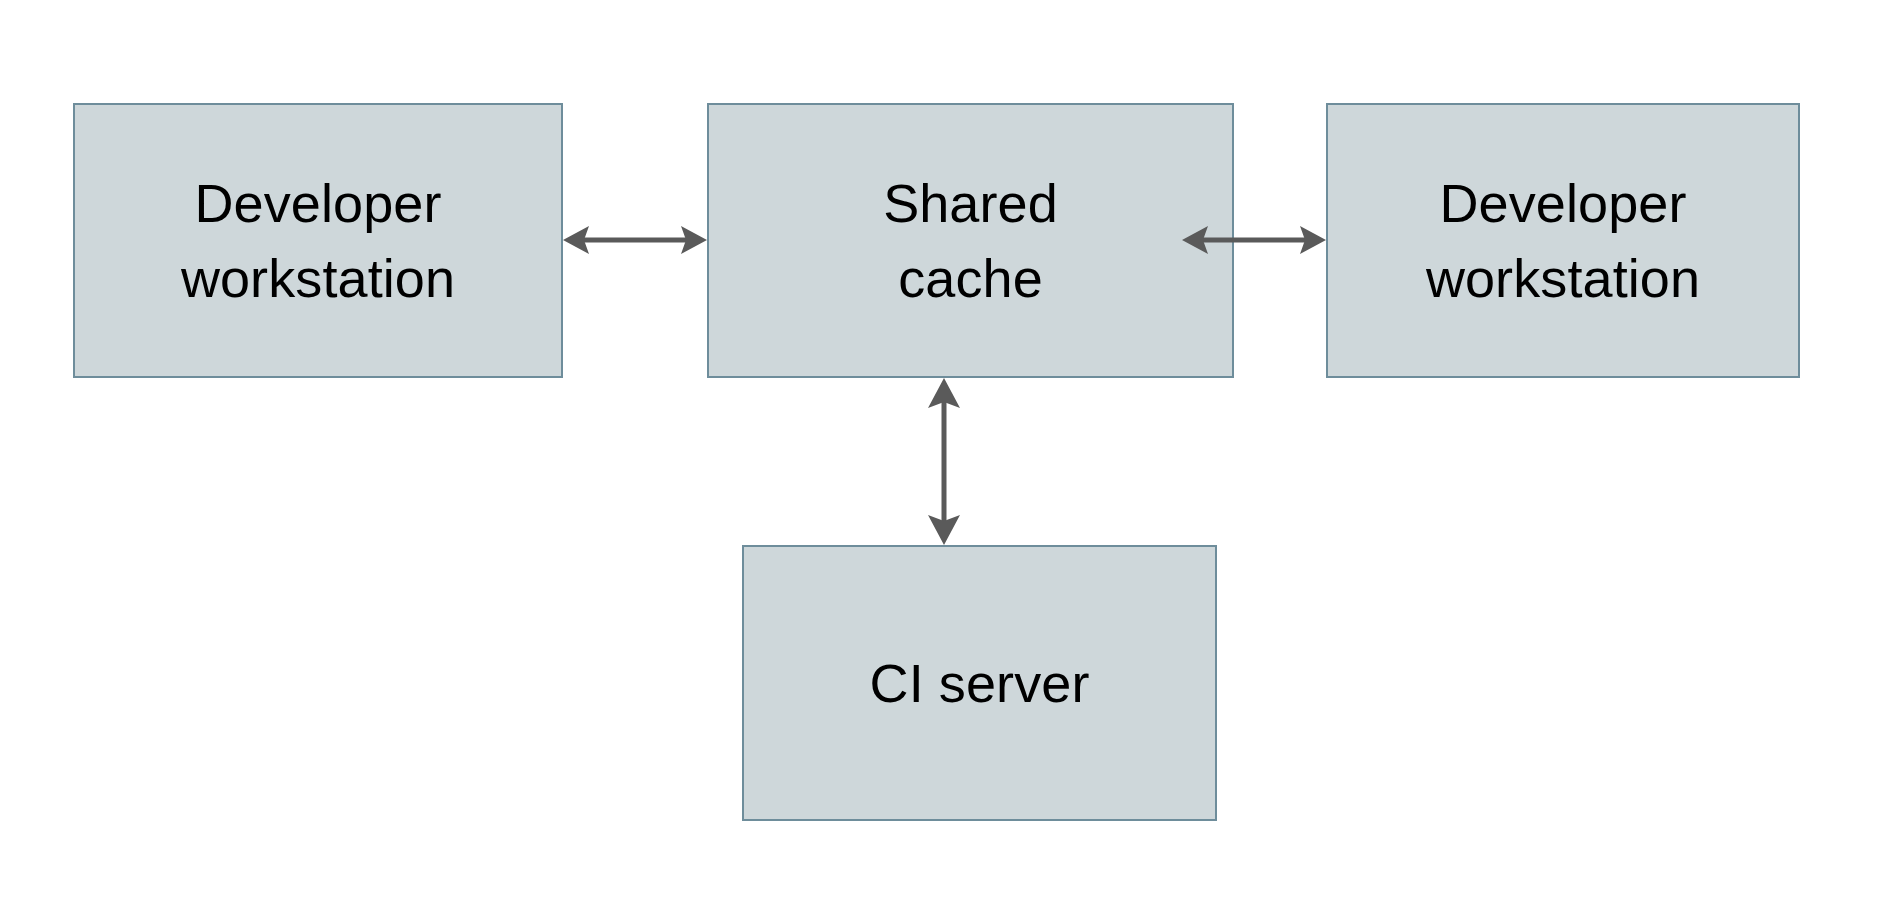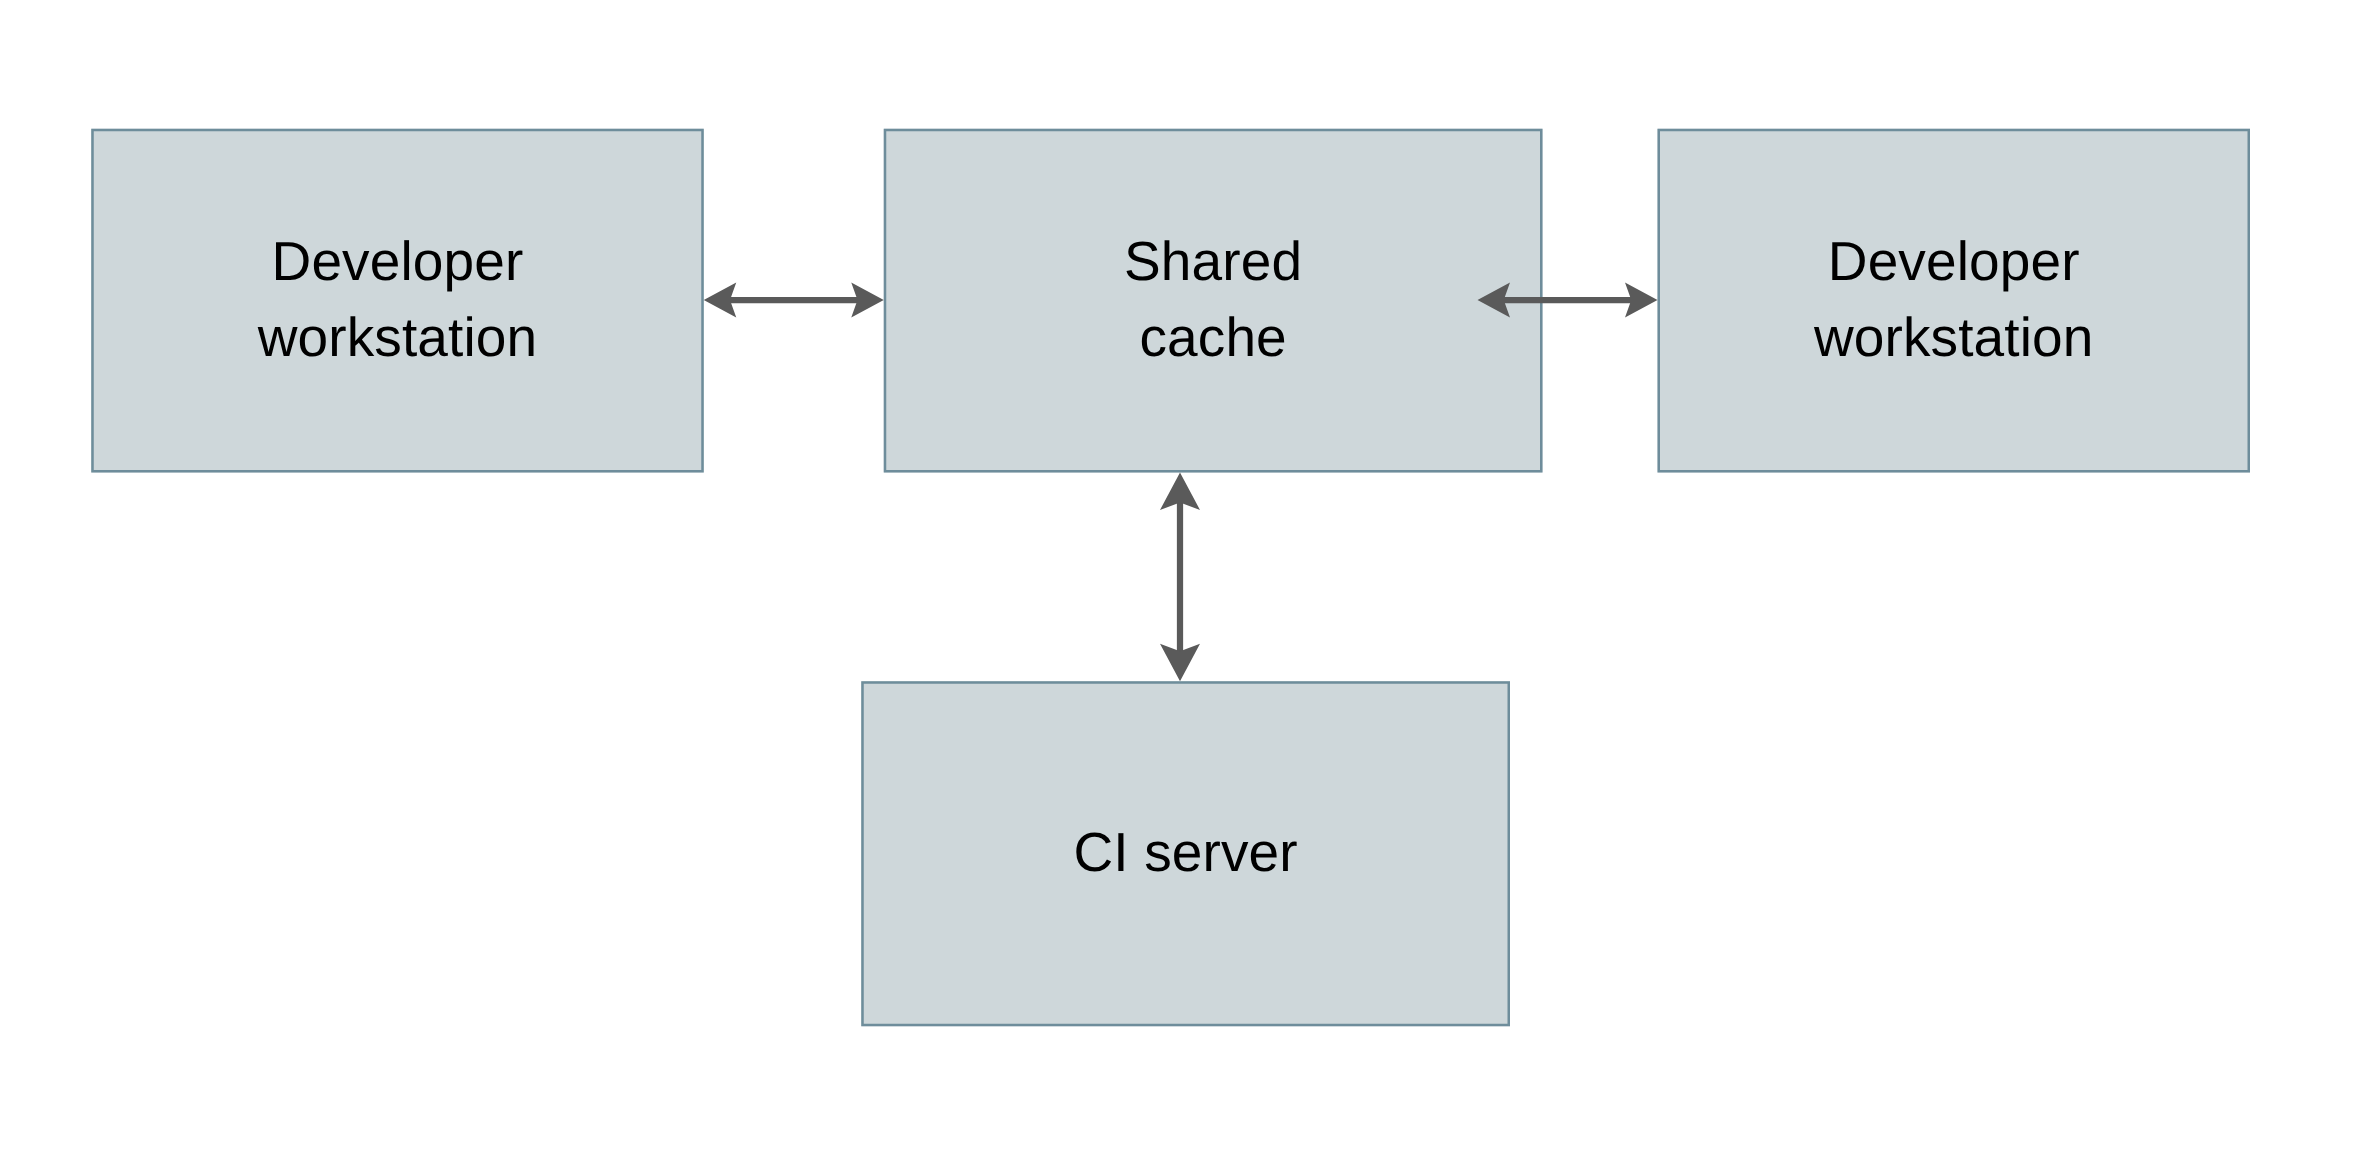--- a/index.html
+++ b/index.html
@@ -24,32 +24,32 @@
     box-sizing: border-box;
     background: #ced7da;
     border: 2px solid #6e8d9b;
     display: flex;
     align-items: center;
     justify-content: center;
     text-align: center;
   }
   .node-label {
     color: #000000;
-    font-size: 44px;
+    font-size: 54px;
     line-height: 1.38;
     font-weight: 400;
     letter-spacing: 0.1px;
     white-space: pre-line;
     padding: 0 6px;
   }
   
   #node-dev-left   { left: 73px;   top: 103px; width: 490px; height: 275px; }
   #node-cache      { left: 707px;  top: 103px; width: 527px; height: 275px; }
   #node-dev-right  { left: 1326px; top: 103px; width: 474px; height: 275px; }
-  #node-ci         { left: 689px;  top: 545px; width: 519px; height: 276px; }
+  #node-ci         { left: 742px;  top: 545px; width: 475px; height: 276px; }
 
   .edge {
     position: absolute;
     overflow: visible;
   }
   #edge-left-cache  { left: 563px;  top: 210px; width: 144px; height: 60px; }
   #edge-cache-right { left: 1182px; top: 210px; width: 144px; height: 60px; }
   #edge-cache-ci    { left: 914px;  top: 378px; width: 60px;  height: 167px; }
 </style>
 </head>

